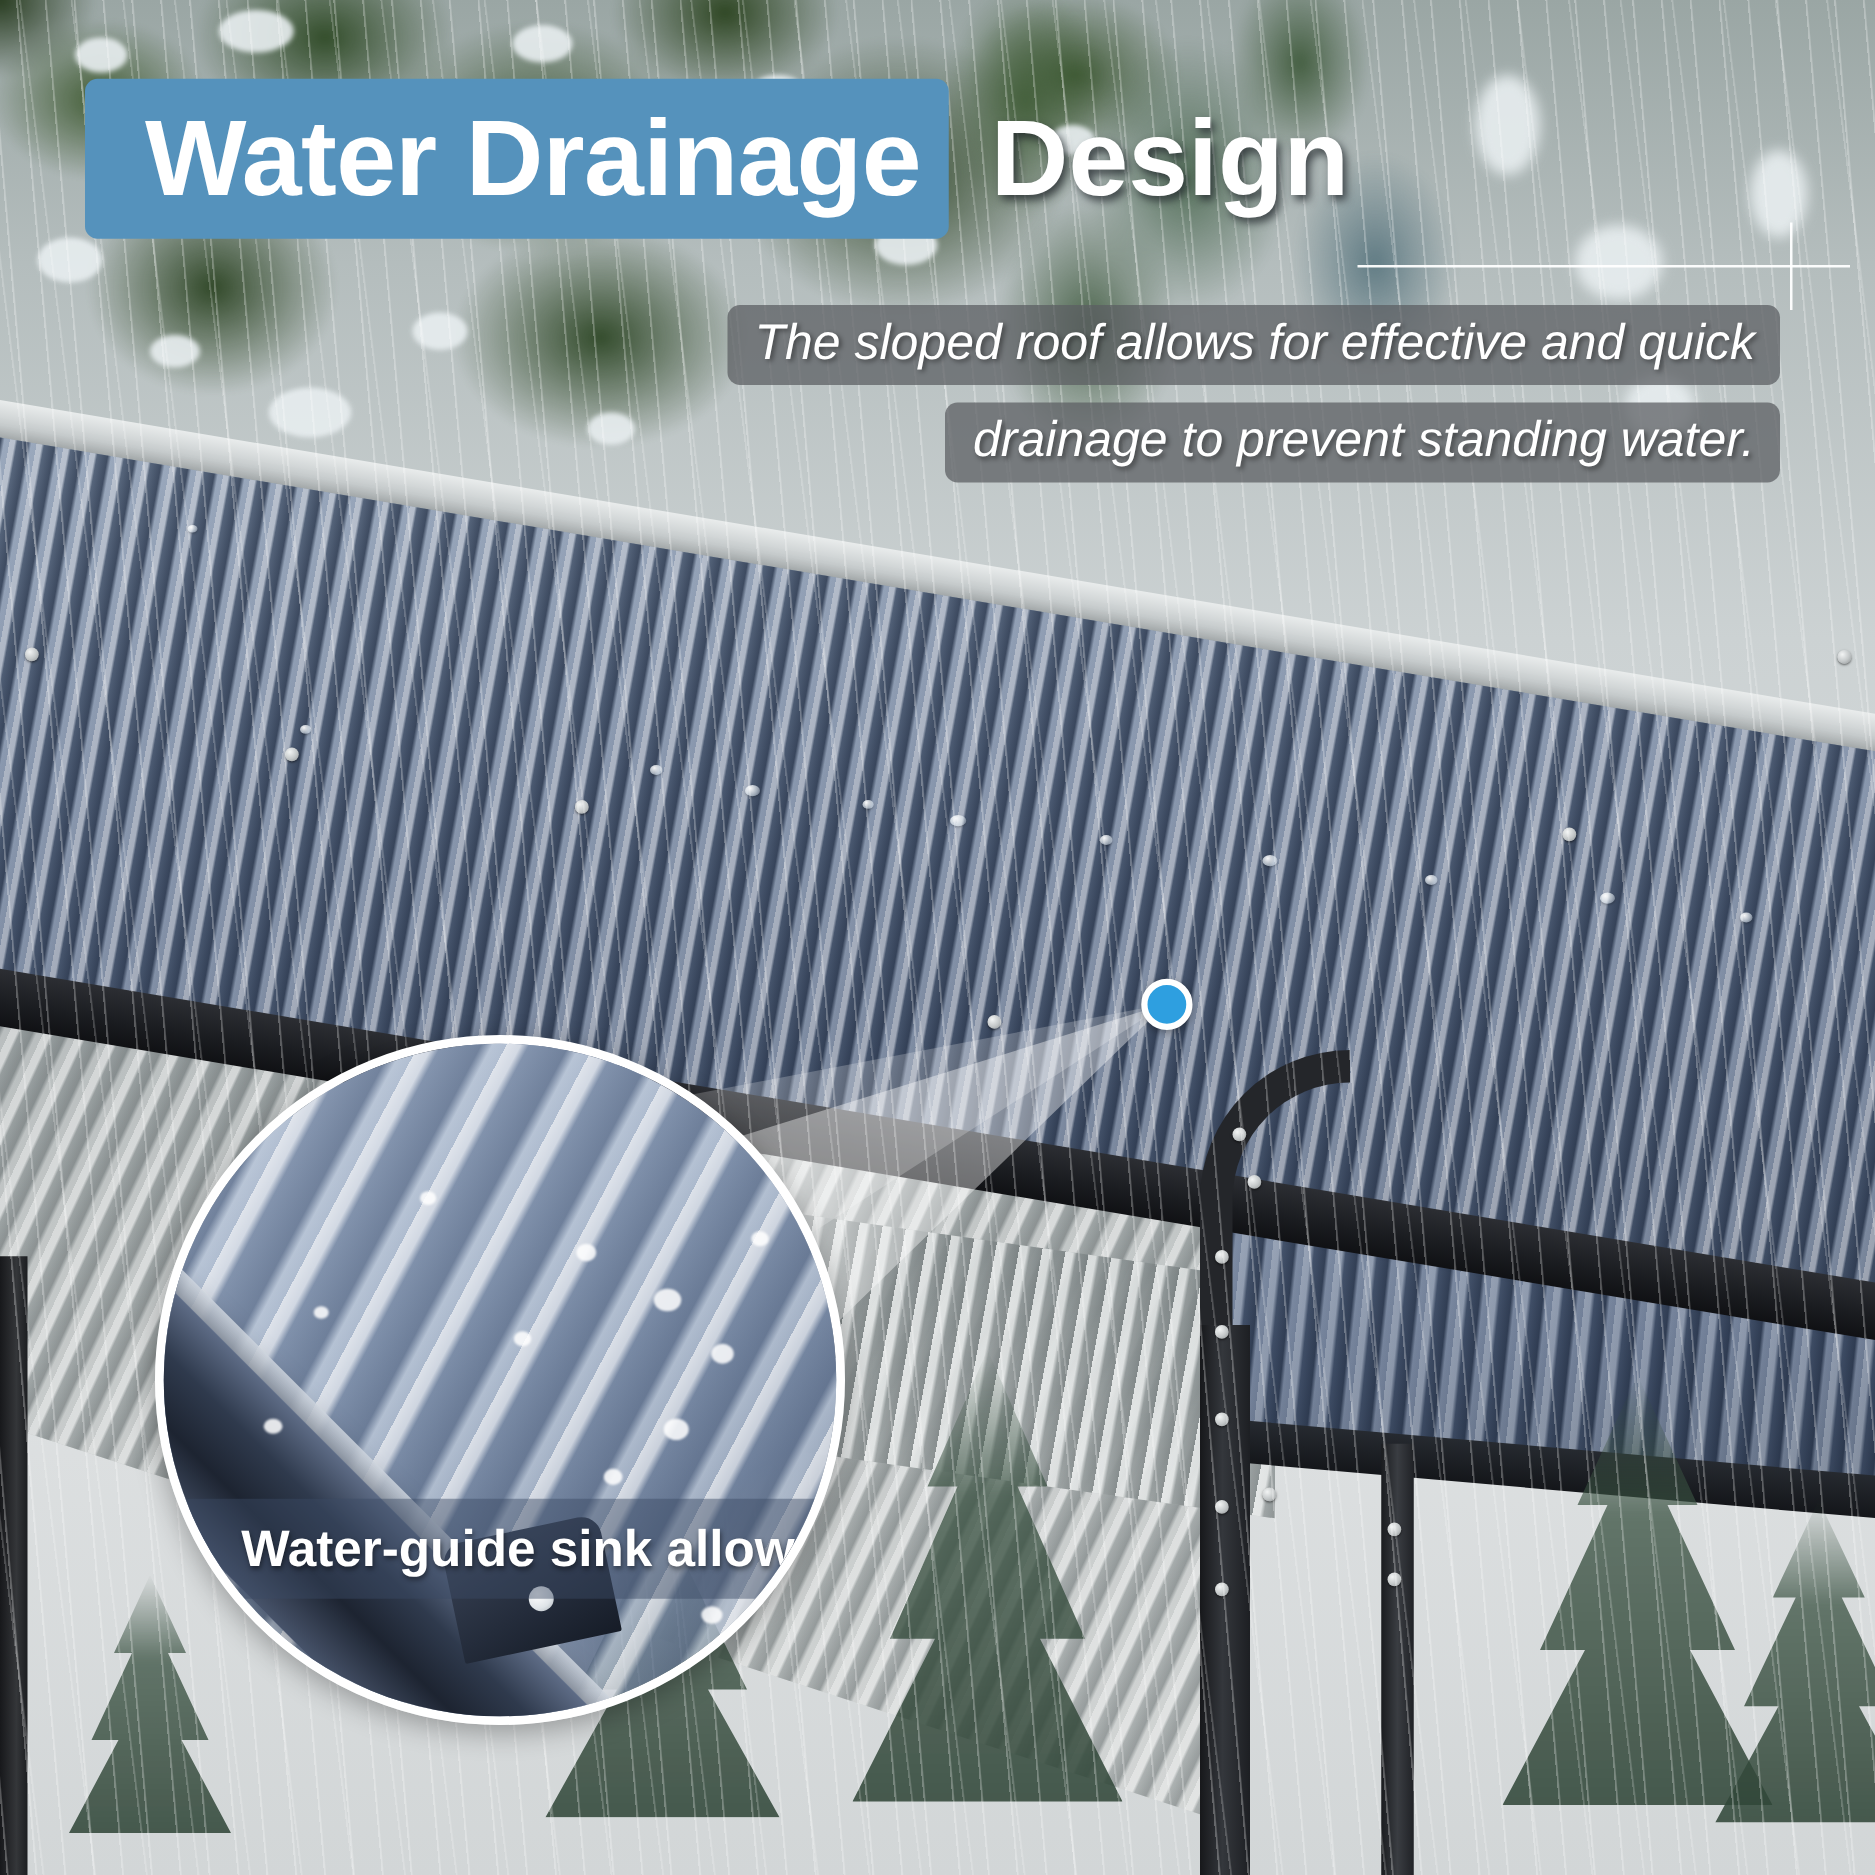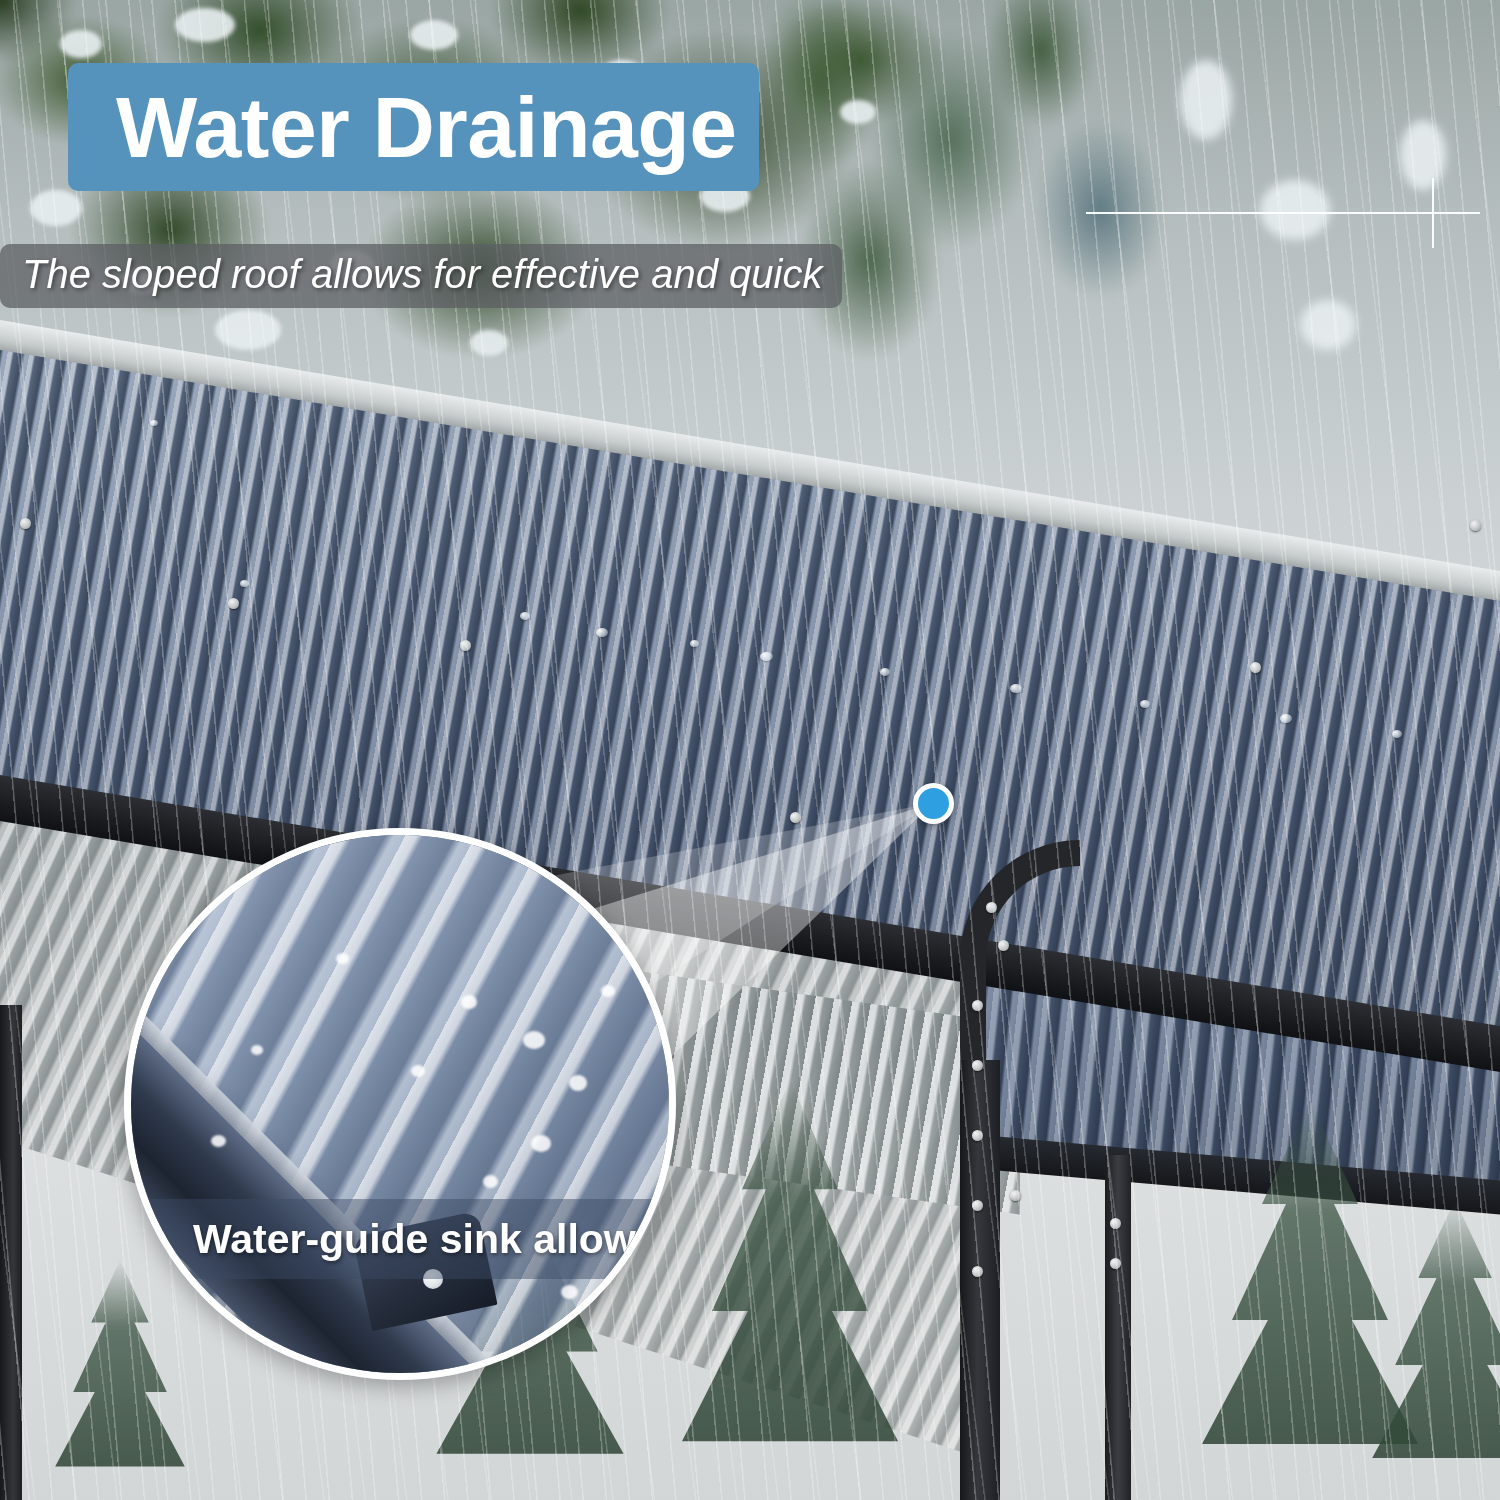--- a/index.html
+++ b/index.html
@@ -308,21 +308,21 @@
     width: 2px; height: 70px;
     background: rgba(255,255,255,0.95);
   }
 
   
   .sub-wrap {
     position: absolute;
     left: 0; top: 244px;
     width: 1424px;
     display: flex;
-    flex-direction: row;
+    flex-direction: column;
     align-items: flex-end;
     gap: 14px;
   }
   .sub-line {
     background: rgba(92,95,98,0.74);
     border-radius: 10px;
     padding: 9px 20px 13px 22px;
     color: #ffffff;
     font-size: 40px;
     font-style: italic;
@@ -513,27 +513,29 @@
 
   <svg class="cone" viewBox="0 0 1500 1500">
     <polygon points="933,803 300,1000 420,1300" fill="rgba(255,255,255,0.40)"></polygon>
     <polygon points="933,803 270,930 350,1180" fill="rgba(255,255,255,0.22)"></polygon>
   </svg>
 
   <div class="title-row">
     <div class="title-chip">
       <span>Water Drainage</span>
     </div>
+    <div class="title-plain">Design</div>
   </div>
 
   <div class="cross-h"></div>
   <div class="cross-v"></div>
 
   <div class="sub-wrap">
     <div class="sub-line">The sloped roof allows for effective and quick</div>
+    <div class="sub-line">drainage to prevent standing water.</div>
   </div>
 
   <div class="magnifier">
     <div class="mag-photo"></div>
     <div class="mag-channel-lip"></div>
     <div class="mag-channel"></div>
     <div class="mag-bracket"></div>
     <div class="mag-bracket-screw"></div>
 
     <div class="mag-splash" style="left:330px;top:160px;width:16px;height:14px;"></div>

